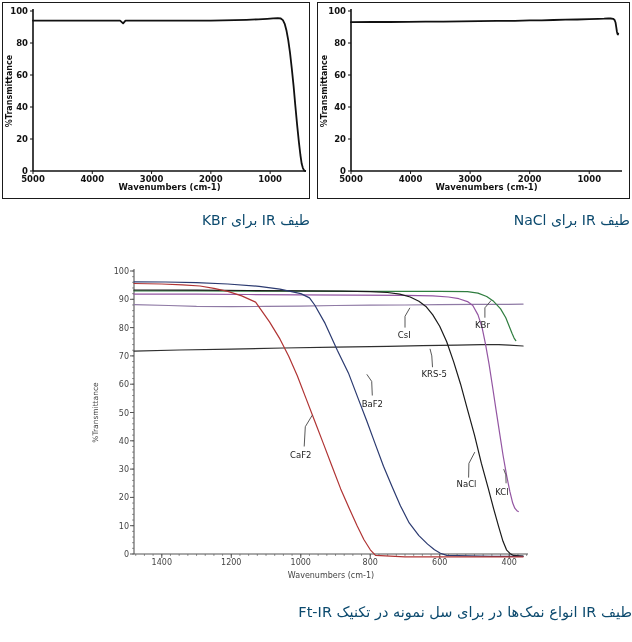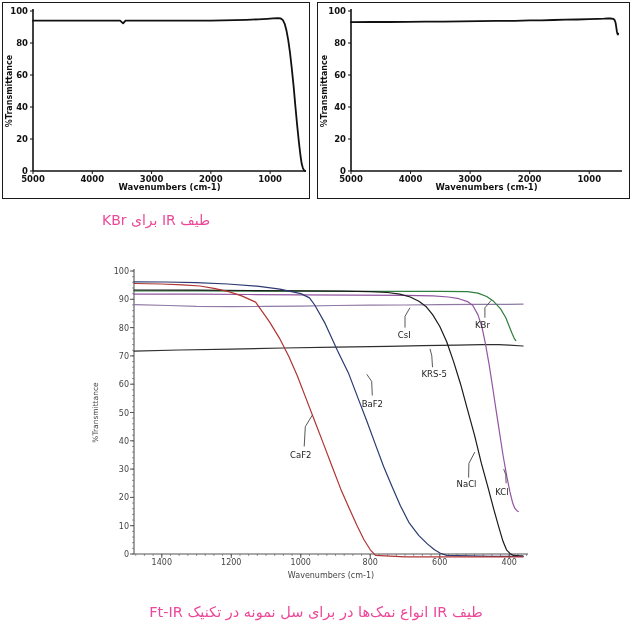--- a/index.html
+++ b/index.html
@@ -1,20 +1,20 @@
 <!DOCTYPE html>
 <html><head>
 <meta charset="utf-8">
 <style>
   html,body{margin:0;padding:0;background:#ffffff;}
   #canvas{position:relative;width:632px;height:642px;background:#ffffff;overflow:hidden;
           font-family:"DejaVu Sans",sans-serif;}
   .chart-frame{position:absolute;background:#ffffff;border:1px solid #1a1a1a;box-sizing:border-box;}
   .chart-plain{position:absolute;background:#ffffff;}
-  .caption{position:absolute;text-align:center;color:#ec4899;
+  .caption{position:absolute;text-align:right;color:#0c4a6e;
            font-family:"DejaVu Sans",sans-serif;}
   .caption-top{top:212px;font-size:14px;}
   .caption-bottom{top:604px;left:0;width:632px;font-size:14.5px;}
   svg{display:block;}
 </style>
 </head>
 <body>
 
 <div id="canvas">
 
@@ -81,20 +81,21 @@
           <text x="28" y="11" text-anchor="end" fill="#111" font-size="8.5" font-weight="700" font-family="&quot;DejaVu Sans&quot;,sans-serif">100</text>
         </g>
         <text x="168.5" y="187" text-anchor="middle" fill="#111" font-size="8.5" font-weight="700" font-family="&quot;DejaVu Sans&quot;,sans-serif">Wavenumbers (cm-1)</text>
         <text x="9" y="88" text-anchor="middle" fill="#111" font-size="8" font-weight="700" font-family="&quot;DejaVu Sans&quot;,sans-serif" transform="rotate(-90 9 88)">%Transmittance</text>
         <path d="M33.0 19.2 L53.8 19.0 L71.7 19.0 L89.6 18.9 L107.5 18.7 L125.3 18.6 L143.2 18.4 L161.1 18.1 L178.9 17.9 L196.8 17.8 L211.7 17.4 L223.6 17.3 L235.5 17.0 L247.4 16.6 L259.3 16.5 L271.2 16.2 L280.2 15.8 L286.1 15.7 L290.3 15.5 L292.7 15.5 L295.1 15.8 L296.6 17.0 L297.6 19.8 L298.3 24.3 L298.9 28.5 L299.5 31.0 L299.9 31.5 L300.2 30.6" fill="none" stroke="#111111" stroke-width="1.8" stroke-linejoin="round" stroke-linecap="round"></path>
       </svg>
   </div>
 
   <div class="caption caption-top" style="left:2px;width:308px;" dir="rtl">طیف IR برای KBr</div>
 
+  <div class="caption caption-top" style="left:317px;width:313px;" dir="rtl">طیف IR برای NaCl</div>
 
   <div class="chart-plain" style="left:85px;top:260px;width:460px;height:336px;">
     <svg id="svg-salt_windows" width="460" height="336" viewBox="0 0 460 336">
         <g>
           <line x1="49" y1="9" x2="49" y2="294" stroke="#555" stroke-width="1.1"></line>
           <line x1="49" y1="294" x2="443" y2="294" stroke="#555" stroke-width="1.1"></line>
           <line x1="441.61022927689595" y1="294" x2="441.61022927689595" y2="296" stroke="#555" stroke-width="0.6"></line>
           <line x1="432.9241622574956" y1="294" x2="432.9241622574956" y2="296" stroke="#555" stroke-width="0.6"></line>
           <line x1="424.23809523809524" y1="294" x2="424.23809523809524" y2="296" stroke="#555" stroke-width="0.6"></line>
           <line x1="415.5520282186949" y1="294" x2="415.5520282186949" y2="296" stroke="#555" stroke-width="0.6"></line>

